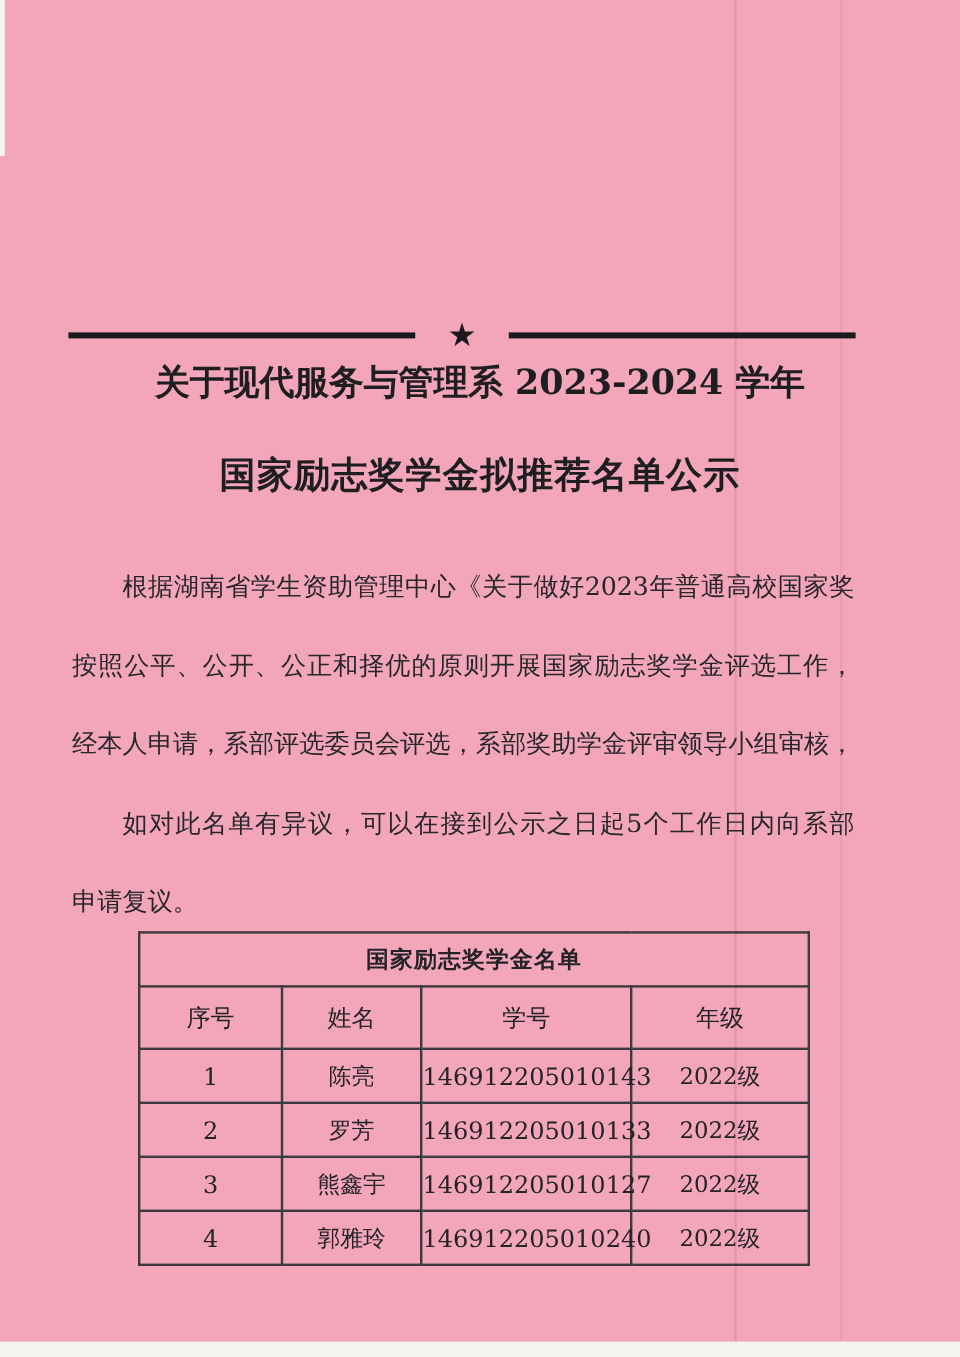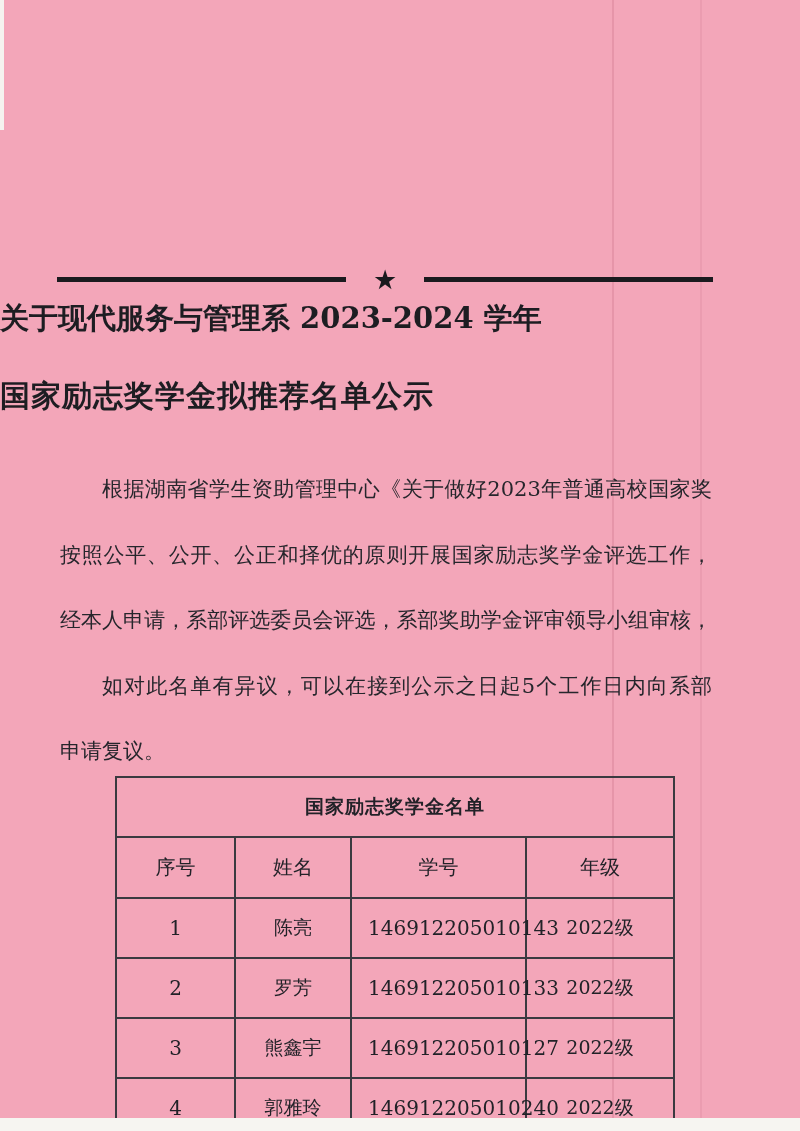--- a/index.html
+++ b/index.html
@@ -45,21 +45,21 @@
   .divider .rule {
     display: block; height: 5px; background: #1a1a1e; flex: 0 0 289px;
   }
   .divider .star {
     font-family: "DejaVu Sans", "Liberation Sans", sans-serif;
     font-size: 27px; line-height: 1; color: #1a1a1e;
     padding: 0 4px;
   }
   .subtitle1, .subtitle2 {
     position: absolute; left: 0; width: 800px;
-    text-align: left;
+    text-align: center;
     font-weight: 700; color: #1d1d22;
   }
   .subtitle1 { top: 299px; font-size: 29px; }
   .subtitle2 { top: 376px; font-size: 30px; letter-spacing: 1px; }
   .body-text {
     position: absolute; left: 60px; top: 451px; width: 652px;
     font-size: 21px; color: #26262c;
   }
   .body-text .line {
     height: 43.5px; line-height: 32px;
@@ -76,21 +76,21 @@
     position: absolute; left: 115px; top: 776px;
     width: 558px;
     border-collapse: collapse;
     table-layout: fixed;
     font-size: 19px; color: #222228;
   }
   table.sch td {
     border: 2px solid #3a3a40;
     text-align: center; vertical-align: middle;
     height: 45px;
-    padding: 16px;
+    padding: 0;
   }
   td.t-title { height: 50px; font-size: 19px; font-weight: 700; letter-spacing: 1px; }
   tr.t-head td { height: 52px; font-size: 20px; margin-top: 44px; }
   td.num { font-size: 20px; }
 </style>
 </head>
 <body>
 
 <div class="page">
 

